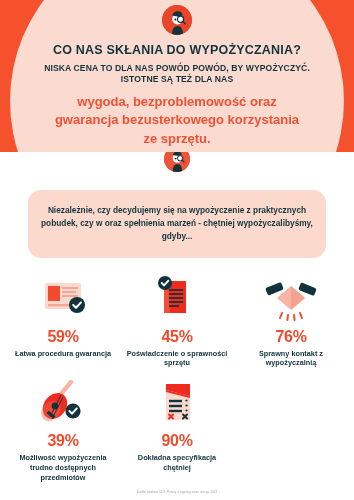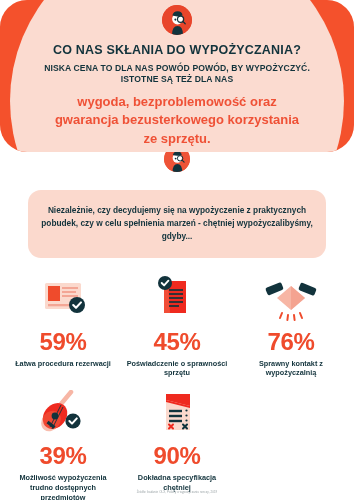--- a/index.html
+++ b/index.html
@@ -15,21 +15,20 @@
     position: relative;
   }
 
   
   .header {
     position: relative;
     width: 354px;
     height: 152px;
     background: #fbdbd0;
     overflow: hidden;
-    border-radius: 27px;
   }
   .header-ring {
     position: absolute;
     left: -44px;
     top: -118px;
     width: 442px;
     height: 442px;
     border-radius: 50%;
     background: #f4512c;
     z-index: 0;
@@ -141,21 +140,21 @@
     text-align: center;
     padding: 0 3px;
   }
   .stat-icon {
     height: 52px;
     display: flex;
     align-items: center;
     justify-content: center;
   }
   .stat-value {
-    font-size: 24px;
+    font-size: 16px;
     font-weight: bold;
     color: #ef4b2c;
     letter-spacing: -.3px;
     margin-top: 2px;
   }
   .stat-label {
     font-size: 7.3px;
     line-height: 1.35;
     color: #12333c;
     font-weight: 600;
@@ -213,39 +212,39 @@
         <circle cx="13.3" cy="12.1" r="4.7" fill="#ffffff"></circle>
         <path d="M8.8 9.1 q0.9 -3.8 4.7 -3.8 q3.6 0 4.2 3.6 q-1.9 0.9 -4.5 0.9 q-2.6 0 -4.4 -0.7 z" fill="#12333c"></path>
         <circle cx="11.6" cy="12.6" r="0.9" fill="#12333c"></circle>
         <circle cx="16.1" cy="12.3" r="2.7" fill="none" stroke="#12333c" stroke-width="1"></circle>
         <line x1="18.1" y1="14.2" x2="20.1" y2="16.2" stroke="#12333c" stroke-width="1.15" stroke-linecap="round"></line>
       </svg>
     </div>
   </div>
 </div>
 
-<div class="callout">Niezależnie, czy decydujemy się na wypożyczenie z praktycznych pobudek, czy w celu spełnienia marzeń - chętniej wypożyczalibyśmy, gdyby...</div>
+<div class="callout">Niezależnie, czy decydujemy się na wypożyczenie z praktycznych pobudek, czy w oraz spełnienia marzeń - chętniej wypożyczalibyśmy, gdyby...</div>
 
 <div class="stats">
 
   <div class="stat">
     <div class="stat-icon">
       <svg width="56" height="46" viewBox="0 0 56 46">
         <rect x="10" y="6" width="36" height="26" rx="1.5" fill="#fbd9cd"></rect>
         <rect x="13" y="9" width="12" height="15" fill="#ef4b2c"></rect>
         <rect x="27" y="10" width="16" height="2" fill="#f3a695"></rect>
         <rect x="27" y="14" width="14" height="2" fill="#f3a695"></rect>
         <rect x="27" y="18" width="16" height="2" fill="#f3a695"></rect>
         <rect x="13" y="27" width="30" height="2.3" fill="#f3a695"></rect>
         <circle cx="42" cy="28" r="8" fill="#12333c"></circle>
         <path d="M38.2 28 l2.8 2.8 l5 -5.4" fill="none" stroke="#ffffff" stroke-width="2.1" stroke-linecap="round" stroke-linejoin="round"></path>
       </svg>
     </div>
     <div class="stat-value">59%</div>
-    <div class="stat-label">Łatwa procedura rezerwacji</div>
+    <div class="stat-label">Łatwa procedura gwarancja</div>
   </div>
 
 
   <div class="stat">
     <div class="stat-icon">
       <svg width="56" height="48" viewBox="0 0 56 48">
         <path d="M19 5 h18 v32 h-22 v-28 z" fill="#ef2a1f"></path>
         <path d="M19 5 l-4 4 l0 28 l6 0 z" fill="#f26a4a" opacity="0.55"></path>
         <g stroke="#12333c" stroke-width="1.7">
           <line x1="20" y1="14" x2="34" y2="14"></line>

